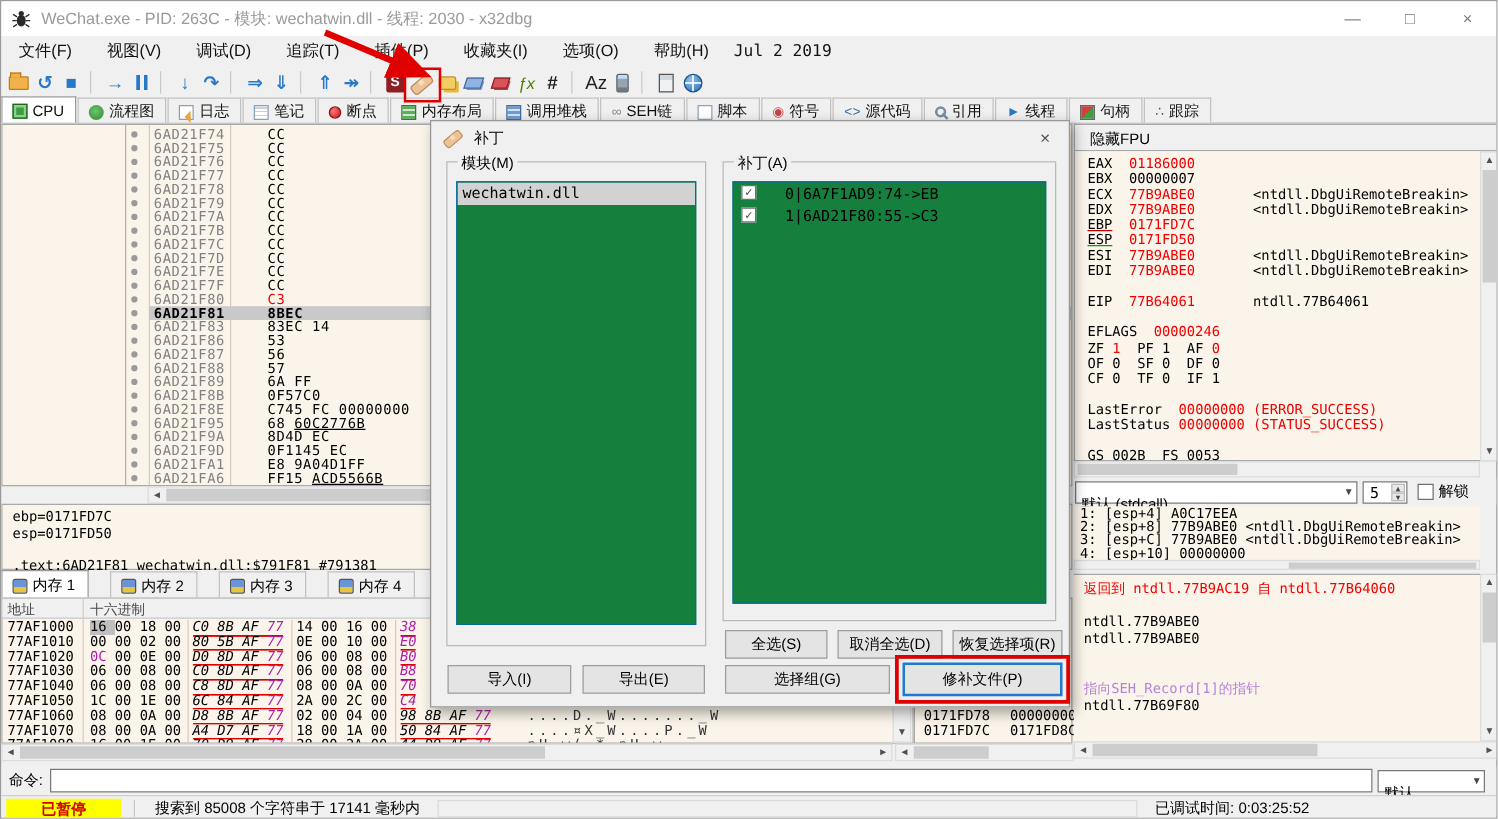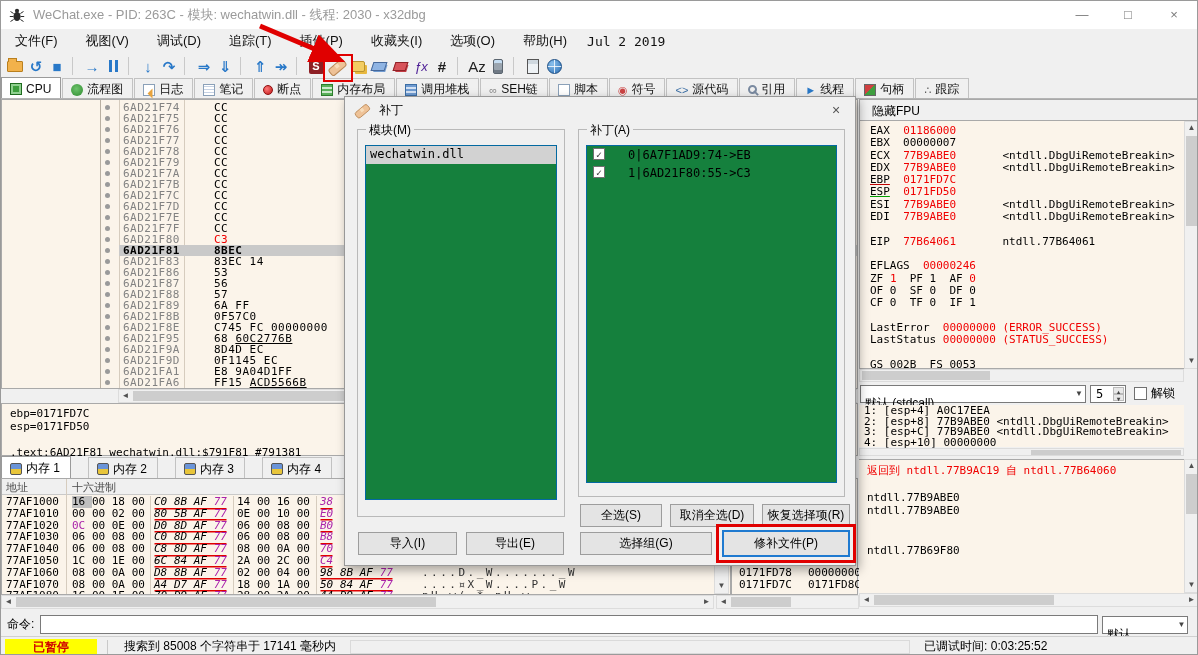--- a/index.html
+++ b/index.html
@@ -294,21 +294,21 @@
       <div class="tbtn">
         <span class="ti ti-comments"></span>
       </div>
       <div class="tbtn">
         <span class="ti ti-labels"></span>
       </div>
       <div class="tbtn">
         <span class="ti ti-bookmarks"></span>
       </div>
       <div class="tbtn">
-        <span class="tg i" style="color: #4c1d95;">ƒx</span>
+        <span class="tg i" style="color: #4d7c0f;">ƒx</span>
       </div>
       <div class="tbtn">
         <span class="tg b" style="color: rgb(34, 34, 34);">#</span>
       </div>
       <div class="tsep"></div>
       <div class="tbtn">
         <span class="tg" style="color: rgb(34, 34, 34);">Az</span>
       </div>
       <div class="tbtn">
         <span class="ti ti-device"></span>
@@ -740,20 +740,21 @@
   </div>
 
   <div id="rinfo" class="abs">
     <div id="rinfo-lines" class="mono">
         <div class="tline"><span class="c-r">返回到 ntdll.77B9AC19 自 ntdll.77B64060</span></div>
         <div class="tline">&nbsp;</div>
         <div class="tline"><span class="c-k">ntdll.77B9ABE0</span></div>
         <div class="tline"><span class="c-k">ntdll.77B9ABE0</span></div>
         <div class="tline">&nbsp;</div>
         <div class="tline">&nbsp;</div>
+        <div class="tline"><span class="c-sp">指向SEH_Record[1]的指针</span></div>
         <div class="tline"><span class="c-k">ntdll.77B69F80</span></div>
       </div>
   </div>
   <div class="sb sbv abs" style="left:1183px; top:458px; width:15px; height:134px">
     <div class="ar" style="top:0">▲</div>
     <div class="th" style="left:1px; top:14px; width:11px; height:40px"></div>
     <div class="ar" style="bottom:0">▼</div>
   </div>
   <div class="sb abs" style="left:858px; top:592px; width:340px; height:14px">
     <div class="ar" style="left:0">◄</div>

